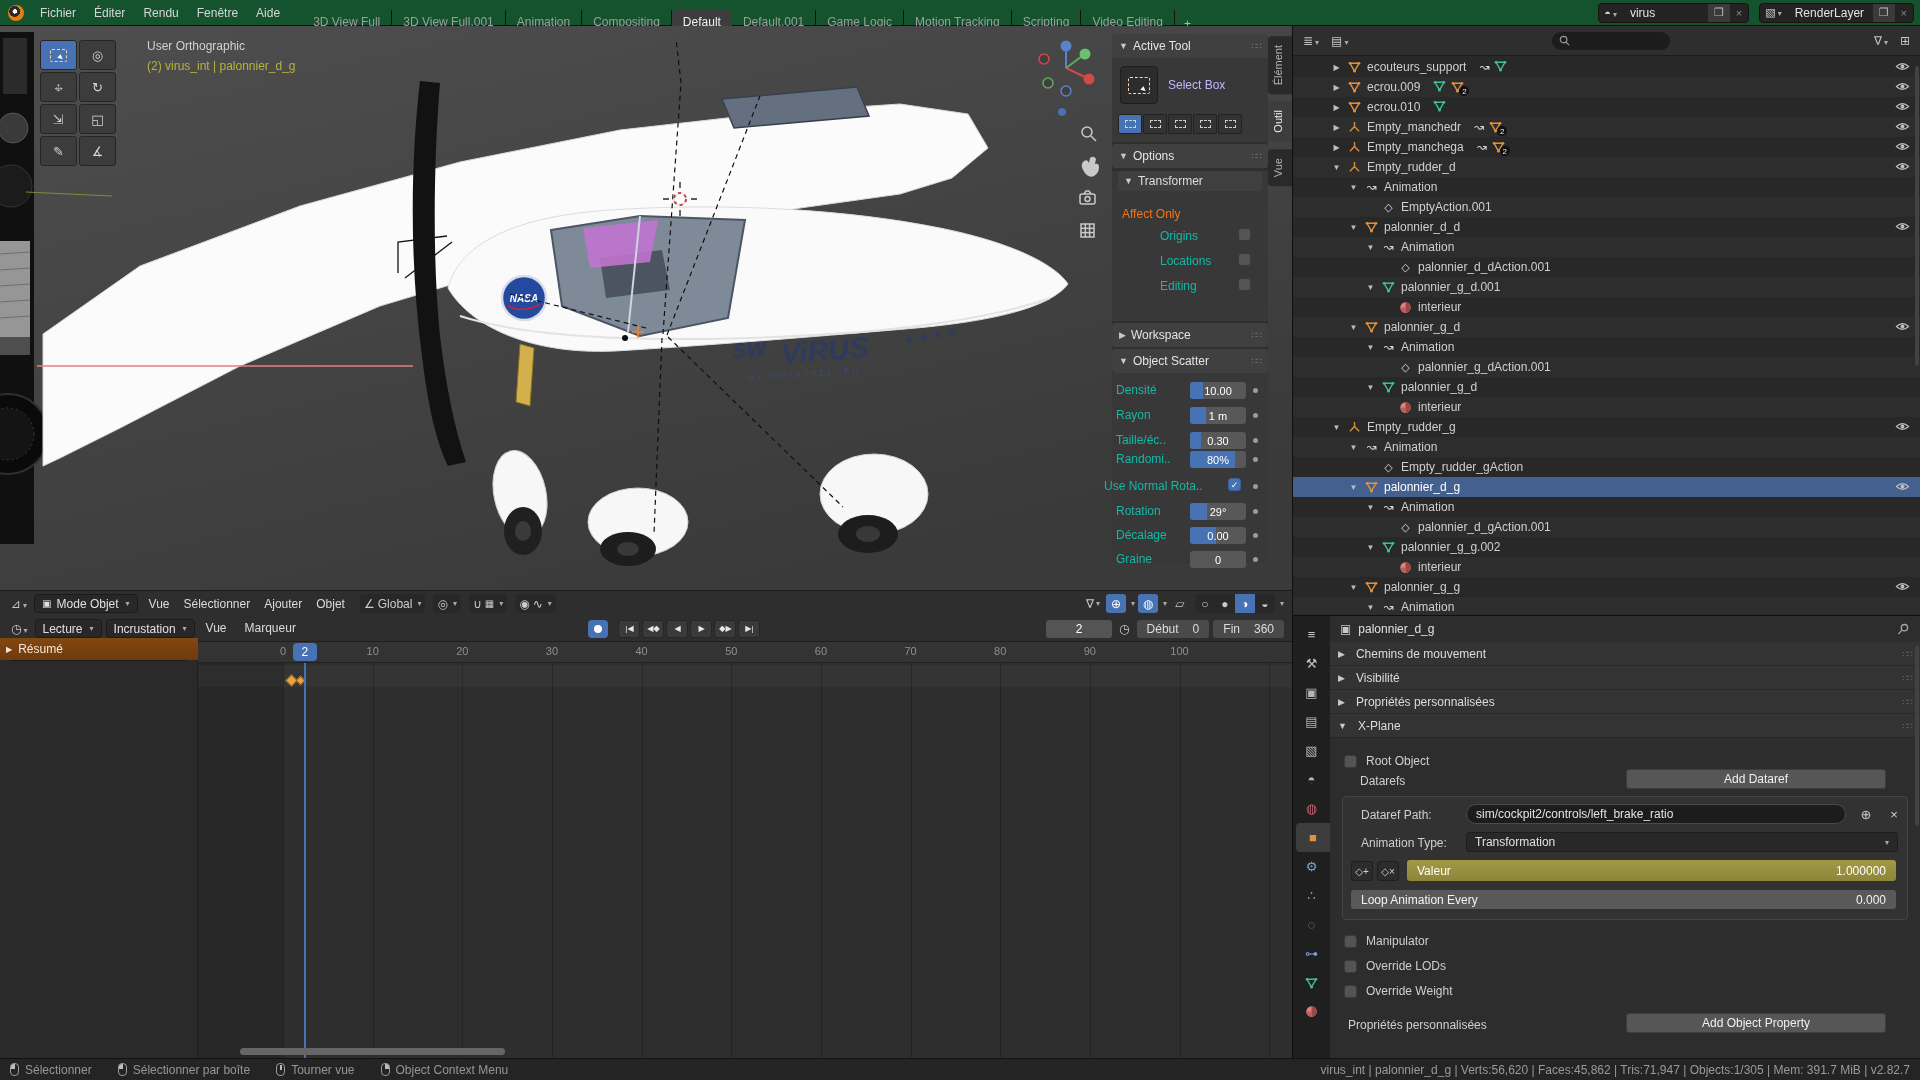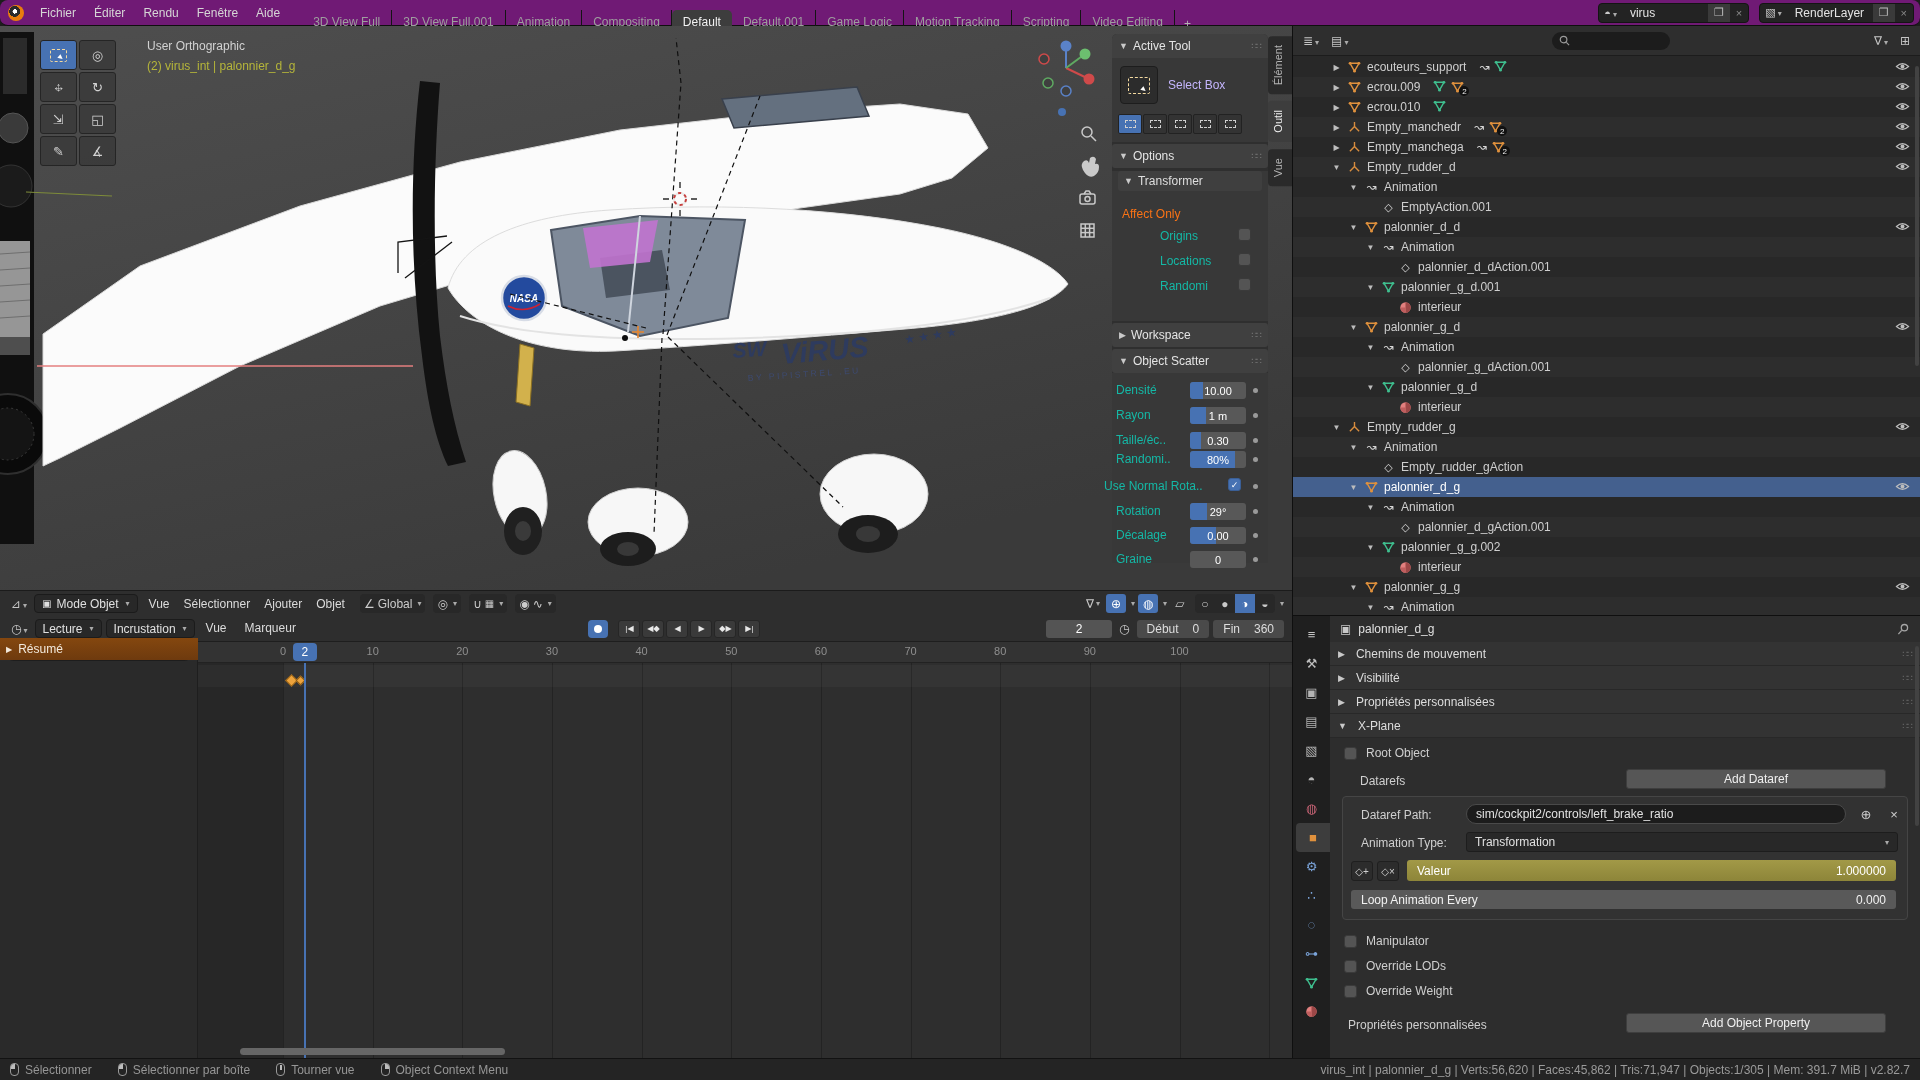--- a/index.html
+++ b/index.html
@@ -6,21 +6,21 @@
   *{box-sizing:border-box;-webkit-font-smoothing:antialiased;}
   #app{position:relative;width:1920px;height:1080px;overflow:hidden;
        font-family:"Liberation Sans","DejaVu Sans",sans-serif;font-size:12px;color:#cccccc;
        display:flex;flex-direction:column;background:#1d1d1d;}
   
   .titlebar{height:22px;background:#050505;display:flex;align-items:center;padding:0 8px;color:#e8e8e8;flex:0 0 auto;}
   .blender-mark{width:14px;height:14px;border-radius:50%;background:radial-gradient(circle at 40% 38%,#fff 0 18%,#1f65a6 19% 45%,#e87d0d 46% 100%);margin-right:7px;}
   .win-controls{margin-left:auto;display:flex;gap:4px;}
   .win-btn{width:34px;height:18px;display:flex;align-items:center;justify-content:center;color:#ddd;font-size:11px;}
   
-  .topbar{height:26px;background:#701a75;display:flex;align-items:center;padding:0 6px;border-bottom:1px solid #0f0f0f;flex:0 0 auto;border-radius:8px;}
+  .topbar{height:26px;background:#14532d;display:flex;align-items:center;padding:0 6px;border-bottom:1px solid #0f0f0f;flex:0 0 auto;}
   .app-icon{width:16px;height:16px;border-radius:50%;background:radial-gradient(circle at 42% 40%,#fff 0 16%,#2a2a2a 17% 40%,#e87d0d 41% 100%);margin:0 8px 0 2px;}
   .menus{display:flex;gap:2px;}
   .menu-item{padding:3px 8px;border-radius:3px;color:#d6d6d6;}
   .ws-tabs{display:flex;margin-left:14px;align-items:flex-end;height:44px;}
   .ws-tab{padding:5px 11px 6px;color:#9e9e9e;border-right:1px solid #141414;white-space:nowrap;}
   .ws-tab.active{background:#3d3d3d;color:#f2f2f2;border-radius:5px 5px 0 0;border-right:none;}
   .ws-add{padding:4px 9px;color:#b5b5b5;}
   .topbar-right{margin-left:auto;display:flex;gap:10px;align-items:center;}
   .db-selector{display:flex;align-items:center;background:#232323;border:1px solid #141414;border-radius:4px;height:20px;overflow:hidden;}
   .db-selector .ic{padding:0 5px;color:#c9c9c9;font-size:11px;}
@@ -396,21 +396,21 @@
             <div class="np-sub">
               <span class="np-arrow">▼</span>
               <span>Transformer</span>
             </div>
             <span class="np-label" style="left:10px;top:36px">Affect Only</span>
             <div id="affect-rows">
                 <span class="np-row-label" style="left: 48px; top: 58px;">Origins</span>
                 <span class="cb" style="position: absolute; left: 126px; top: 57px;"></span>
                 <span class="np-row-label" style="left: 48px; top: 83px;">Locations</span>
                 <span class="cb" style="position: absolute; left: 126px; top: 82px;"></span>
-                <span class="np-row-label" style="left: 48px; top: 108px;">Randomi</span>
+                <span class="np-row-label" style="left: 48px; top: 108px;">Editing</span>
                 <span class="cb" style="position: absolute; left: 126px; top: 107px;"></span>
               </div>
           </div>
           <div class="np-head mid">
             <span class="np-arrow">▶</span>
             <span>Workspace</span>
             <span class="grip">∷∷</span>
           </div>
           <div class="np-head mid">
             <span class="np-arrow">▼</span>
@@ -1050,21 +1050,21 @@
             <span class="np-arrow">▶</span>
             <span>Propriétés personnalisées</span>
             <span class="grip">∷∷</span>
           </div>
           <div class="panel-h">
             <span class="np-arrow">▼</span>
             <span>X-Plane</span>
             <span class="grip">∷∷</span>
           </div>
           <div class="xp-body">
-            <div class="xp-row" style="left:14px;top:8px">
+            <div class="xp-row" style="left:14px;top:16px">
               <span class="cb"></span>
               <span>Root Object</span>
             </div>
             <span class="gb-label" style="left:30px;top:36px">Datarefs</span>
             <div class="btn-lg" style="position:absolute;left:296px;top:31px;width:260px">Add Dataref</div>
             <div class="group-box">
               <span class="gb-label" style="left:18px;top:11px">Dataref Path:</span>
               <div class="text-input" style="left:123px;top:7px;width:380px">sim/cockpit2/controls/left_brake_ratio</div>
               <span class="icon-btn" style="left:512px;top:7px;background:none;border:none;font-size:13px">⊕</span>
               <span class="icon-btn" style="left:540px;top:7px;background:none;border:none;font-size:13px">×</span>

